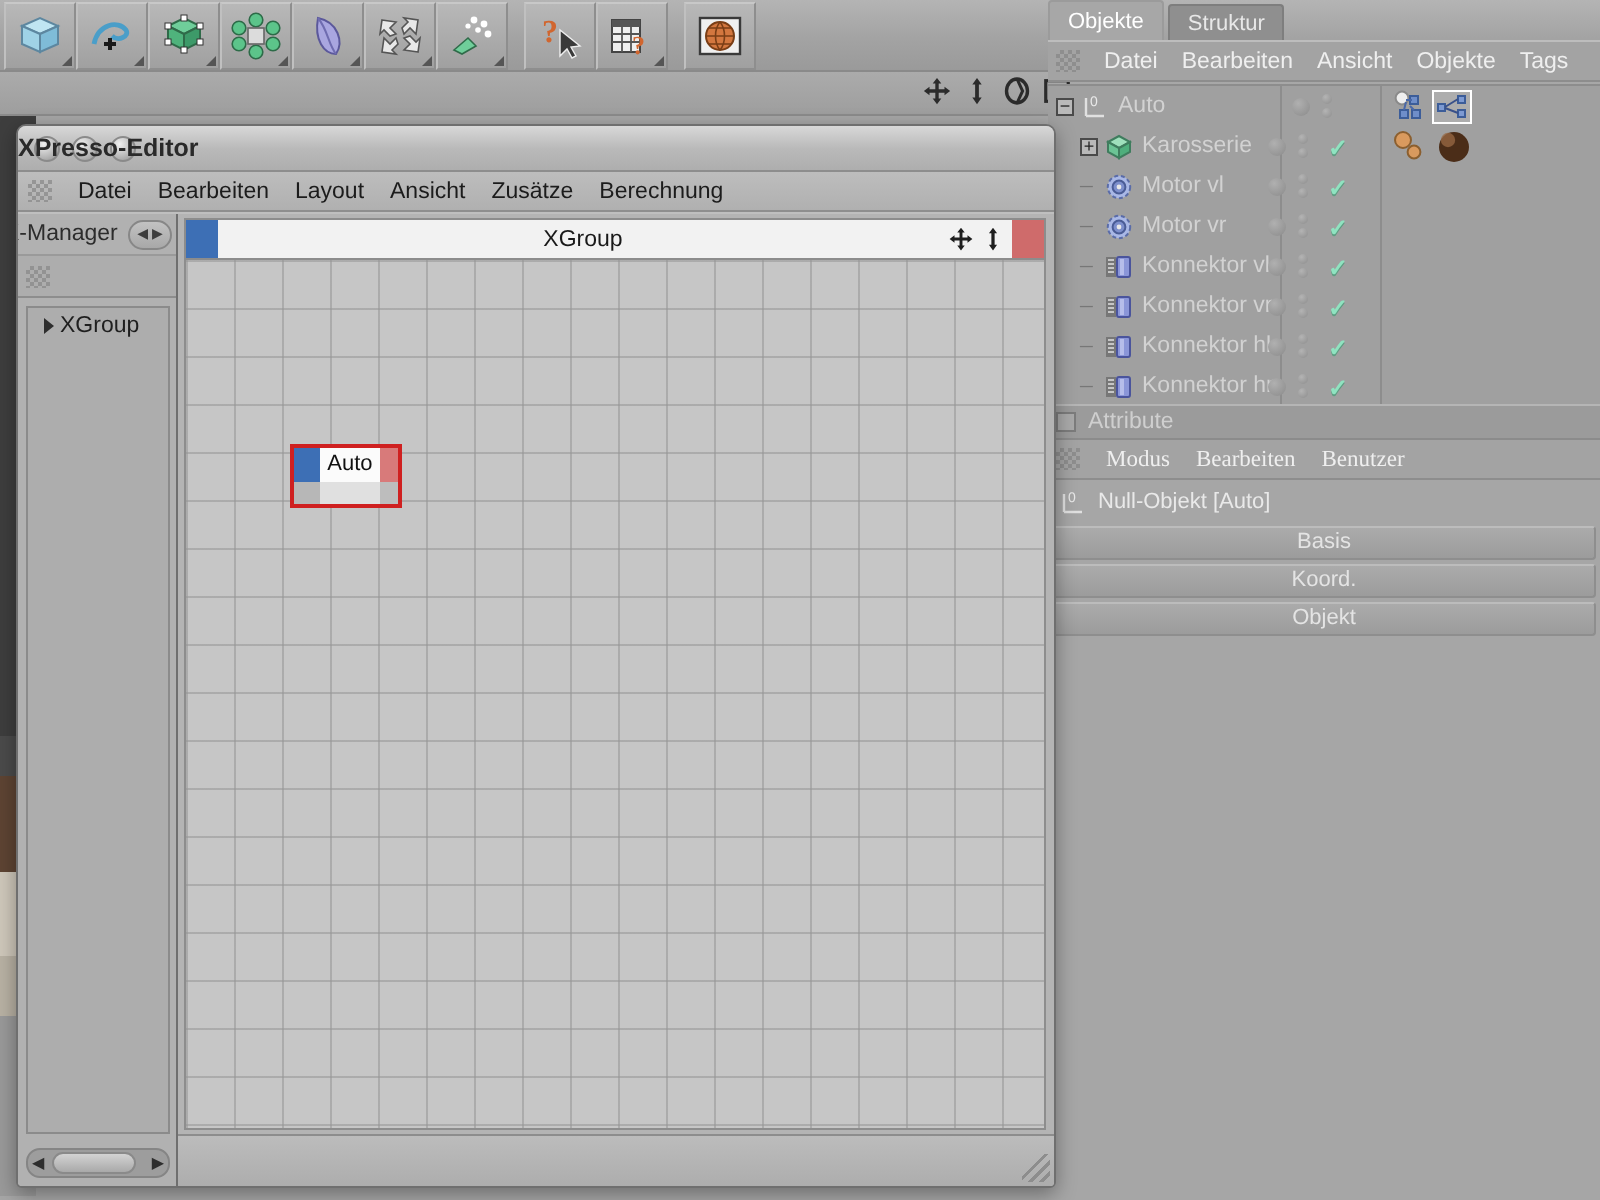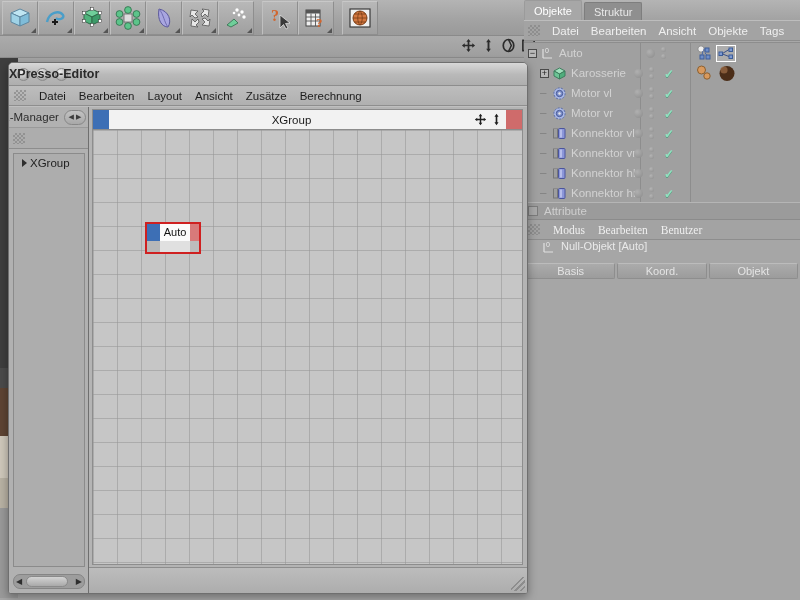--- a/index.html
+++ b/index.html
@@ -95,22 +95,22 @@
   .attr-title {
     height:18px; background:#9b9b9b; border-top:1px solid #b5b5b5; border-bottom:1px solid #8b8b8b;
     display:flex; align-items:center; gap:6px; padding-left:4px; color:#cfcfcf; font-size:11.5px;
   }
   .attr-box { width:10px;height:10px;border:1px solid #7c7c7c;background:#a9a9a9;}
   .attr-menubar {
     height:20px; background:#a3a3a3; border-bottom:1px solid #8d8d8d;
     display:flex; align-items:center; gap:13px; padding-left:4px;
   }
   .attr-menubar span { color:#efefef; font-size:11.5px;font-family:Liberation Serif, serif;}
-  .attr-obj { height:22px; display:flex; align-items:flex-start; gap:5px; padding-left:5px; background:#a6a6a6; color:#e9e9e9;margin-left:12px;}
-  .attr-tabs { display:flex; gap:2px; padding:1px 2px; background:#a6a6a6;}
+  .attr-obj { height:22px; display:flex; align-items:center; gap:5px; padding-left:5px; background:#a6a6a6; color:#e9e9e9;}
+  .attr-tabs { display:flex; gap:2px; padding:1px 2px; background:#a6a6a6;flex-direction:column;}
   .attr-tab {
     flex:1; height:16px; line-height:15px; text-align:center; font-size:11px; color:#e4e4e4;
     background:linear-gradient(to bottom,#ababab,#9c9c9c);
     border:1px solid #8e8e8e; border-top-color:#bcbcbc; border-radius:2px;
   }
   .attr-section {
     height:17px; background:#8e8e8e; color:#ffffff; font-weight:bold; font-size:11.5px;
     display:flex; align-items:center; padding-left:5px; border-top:1px solid #a2a2a2; border-bottom:1px solid #7d7d7d;
   }
   .attr-param { height:20px; display:flex; align-items:center; gap:4px; padding-left:4px; background:#a6a6a6;}

